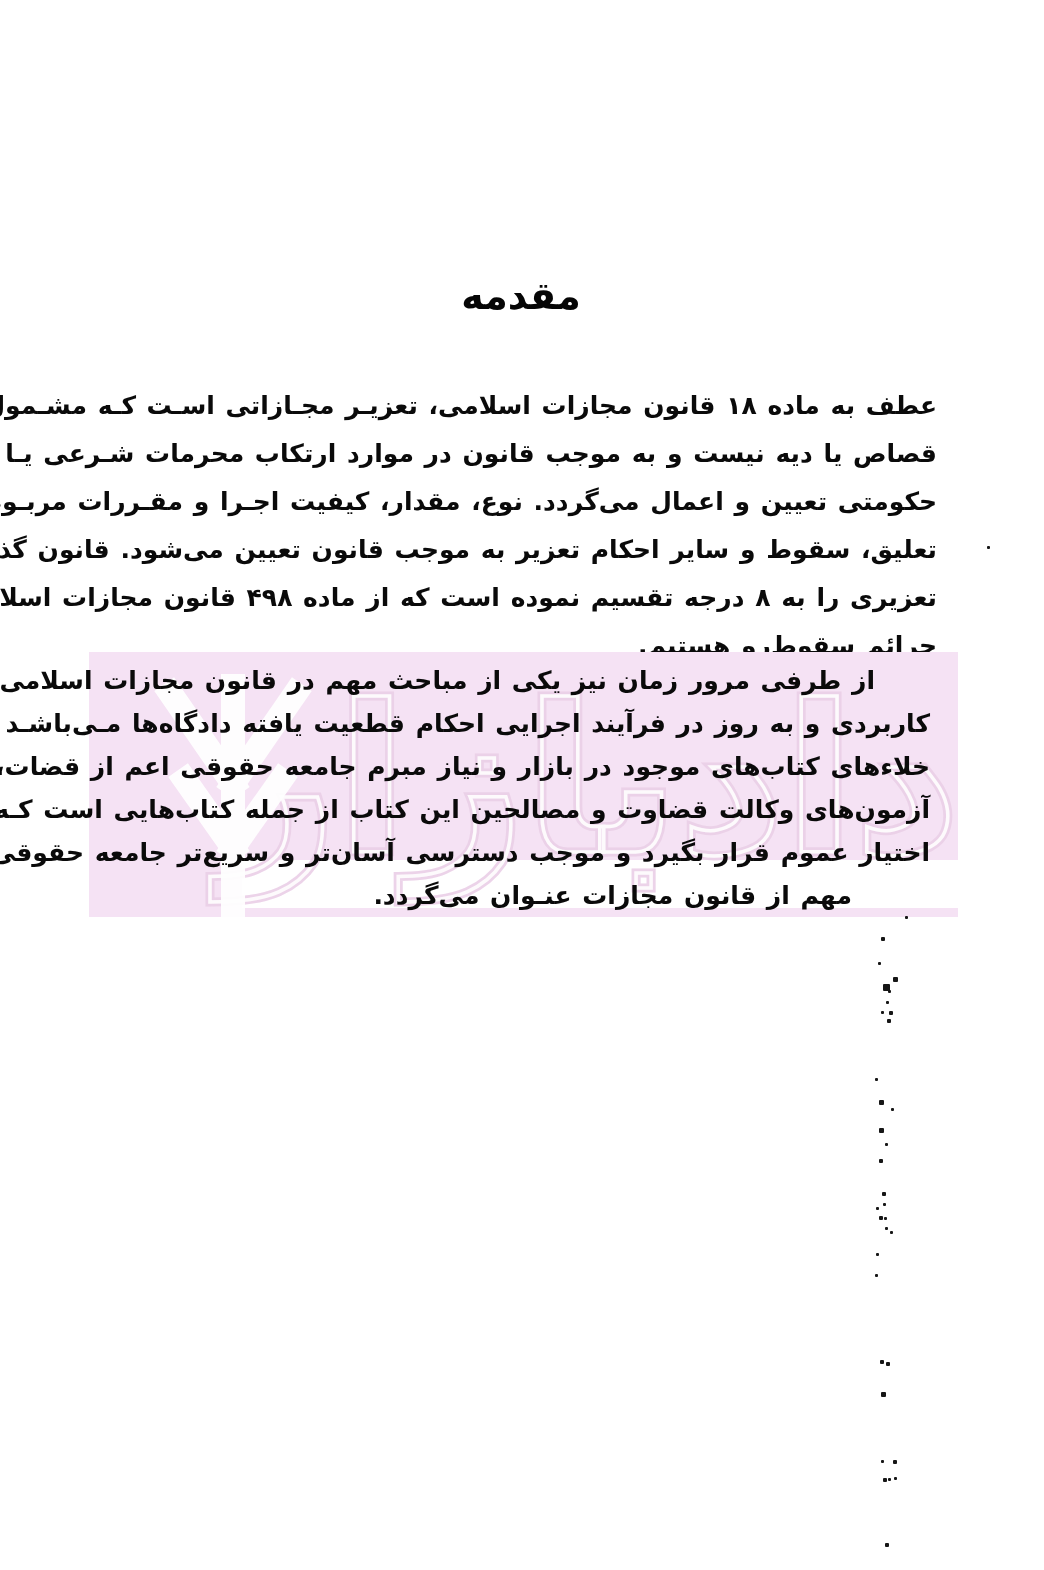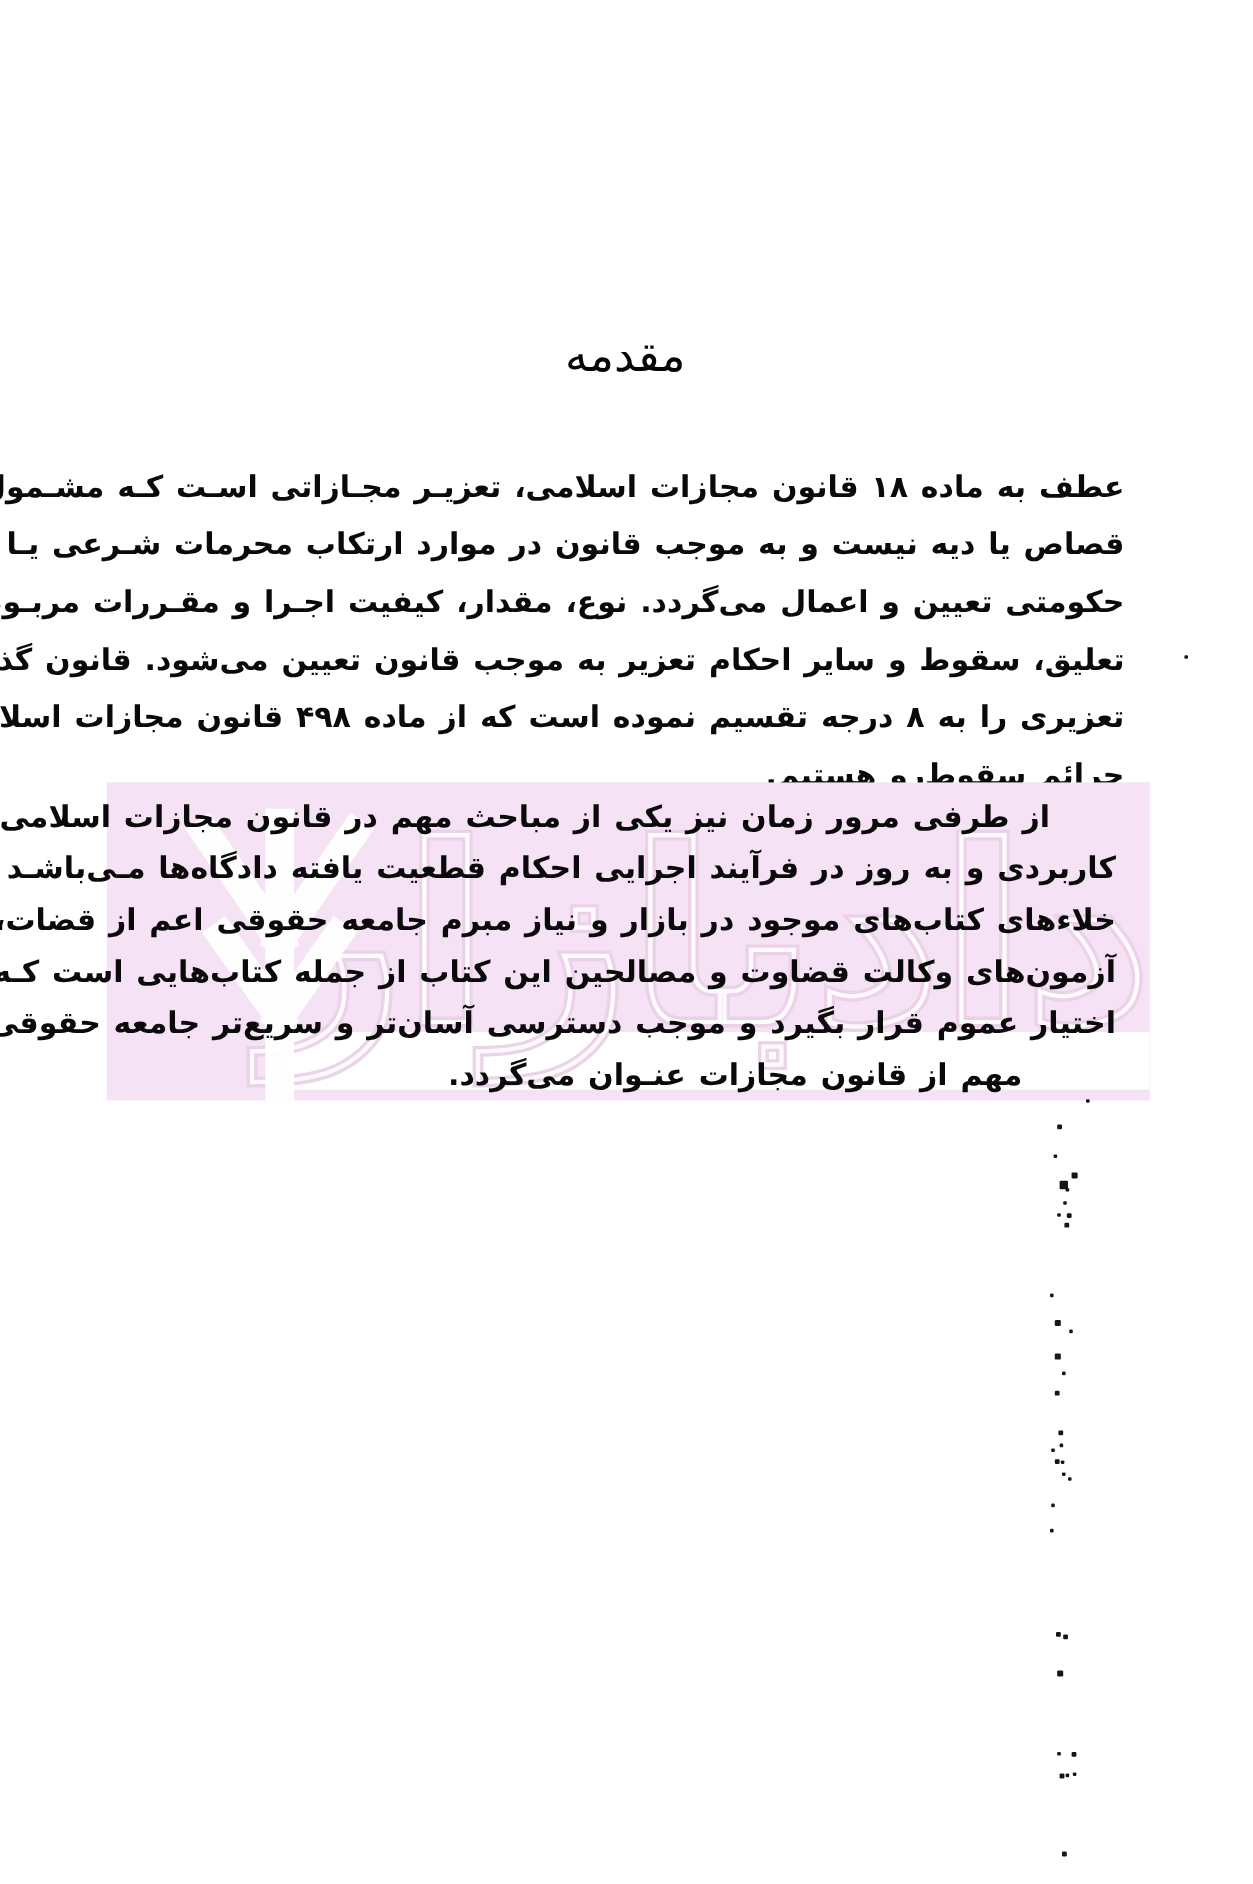--- a/index.html
+++ b/index.html
@@ -1,20 +1,20 @@
 <!DOCTYPE html>
 <html lang="fa" dir="rtl"><head>
 <meta charset="utf-8">
 <style>
   html,body{margin:0;padding:0;background:#ffffff;}
   body{font-family:"DejaVu Sans", sans-serif;}
   .page{position:relative;width:1044px;height:1570px;background:#ffffff;overflow:hidden;direction:rtl;}
 
   .title{position:absolute;top:274px;left:105px;width:832px;margin:0;
-         text-align:center;font-size:38px;font-weight:normal;color:#050505;
+         text-align:center;font-size:38px;font-weight:bold;color:#050505;
          letter-spacing:0px;}
 
   .para{position:absolute;right:107px;width:832px;color:#0a0a0a;}
   .para .line{direction:rtl;font-size:25px;font-weight:bold;
               line-height:48px;white-space:nowrap;
               text-align:justify;text-align-last:justify;word-spacing:2px;}
   .para .line.last{text-align-last:right;}
 
   .para-1{top:382px;}
 

